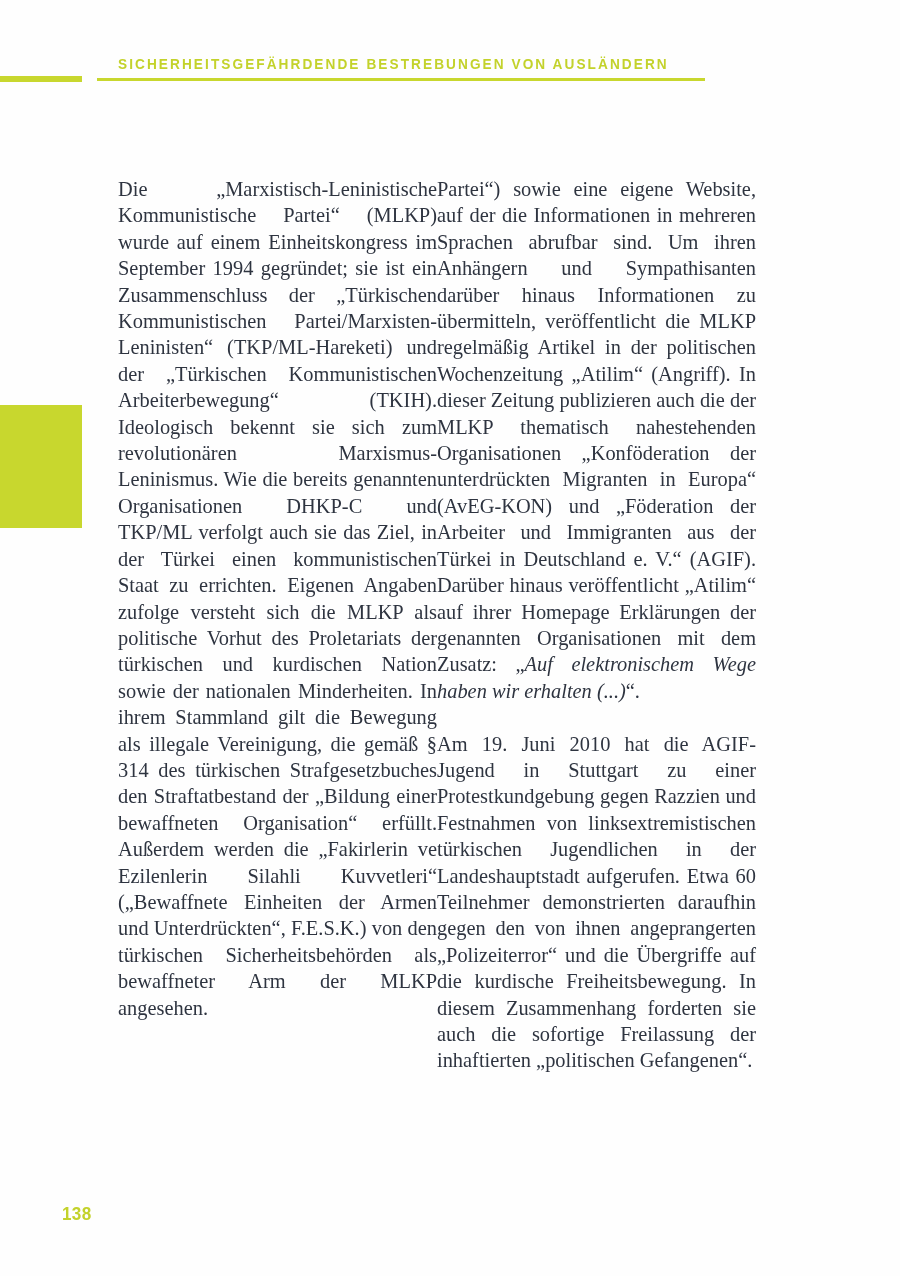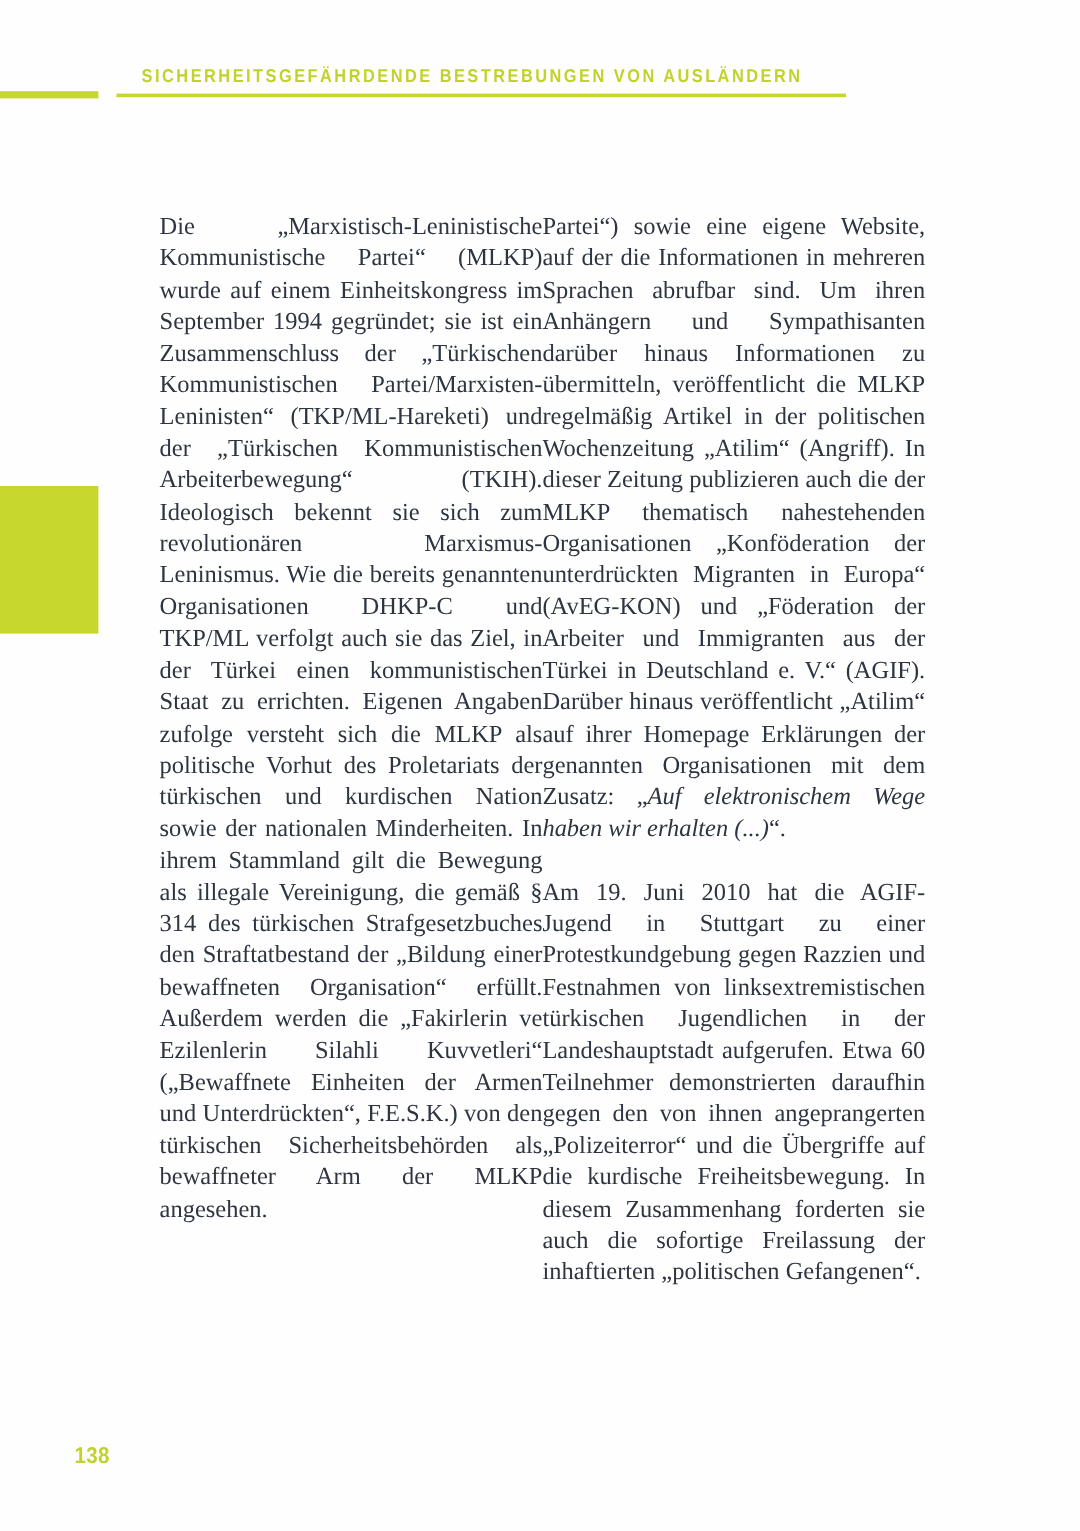--- a/index.html
+++ b/index.html
@@ -70,21 +70,21 @@
     background: #c8d72e;
   }
 
   
   .columns {
     position: absolute;
     left: 118px;
     top: 176px;
     width: 668px;
     display: flex;
-    justify-content: center;
+    justify-content: flex-start;
   }
   .col {
     width: 319px;
   }
   .col p {
     margin: 0;
     font-size: 20.4px;
     line-height: 26.4px;
     color: #2e3440;
     text-align: justify;

